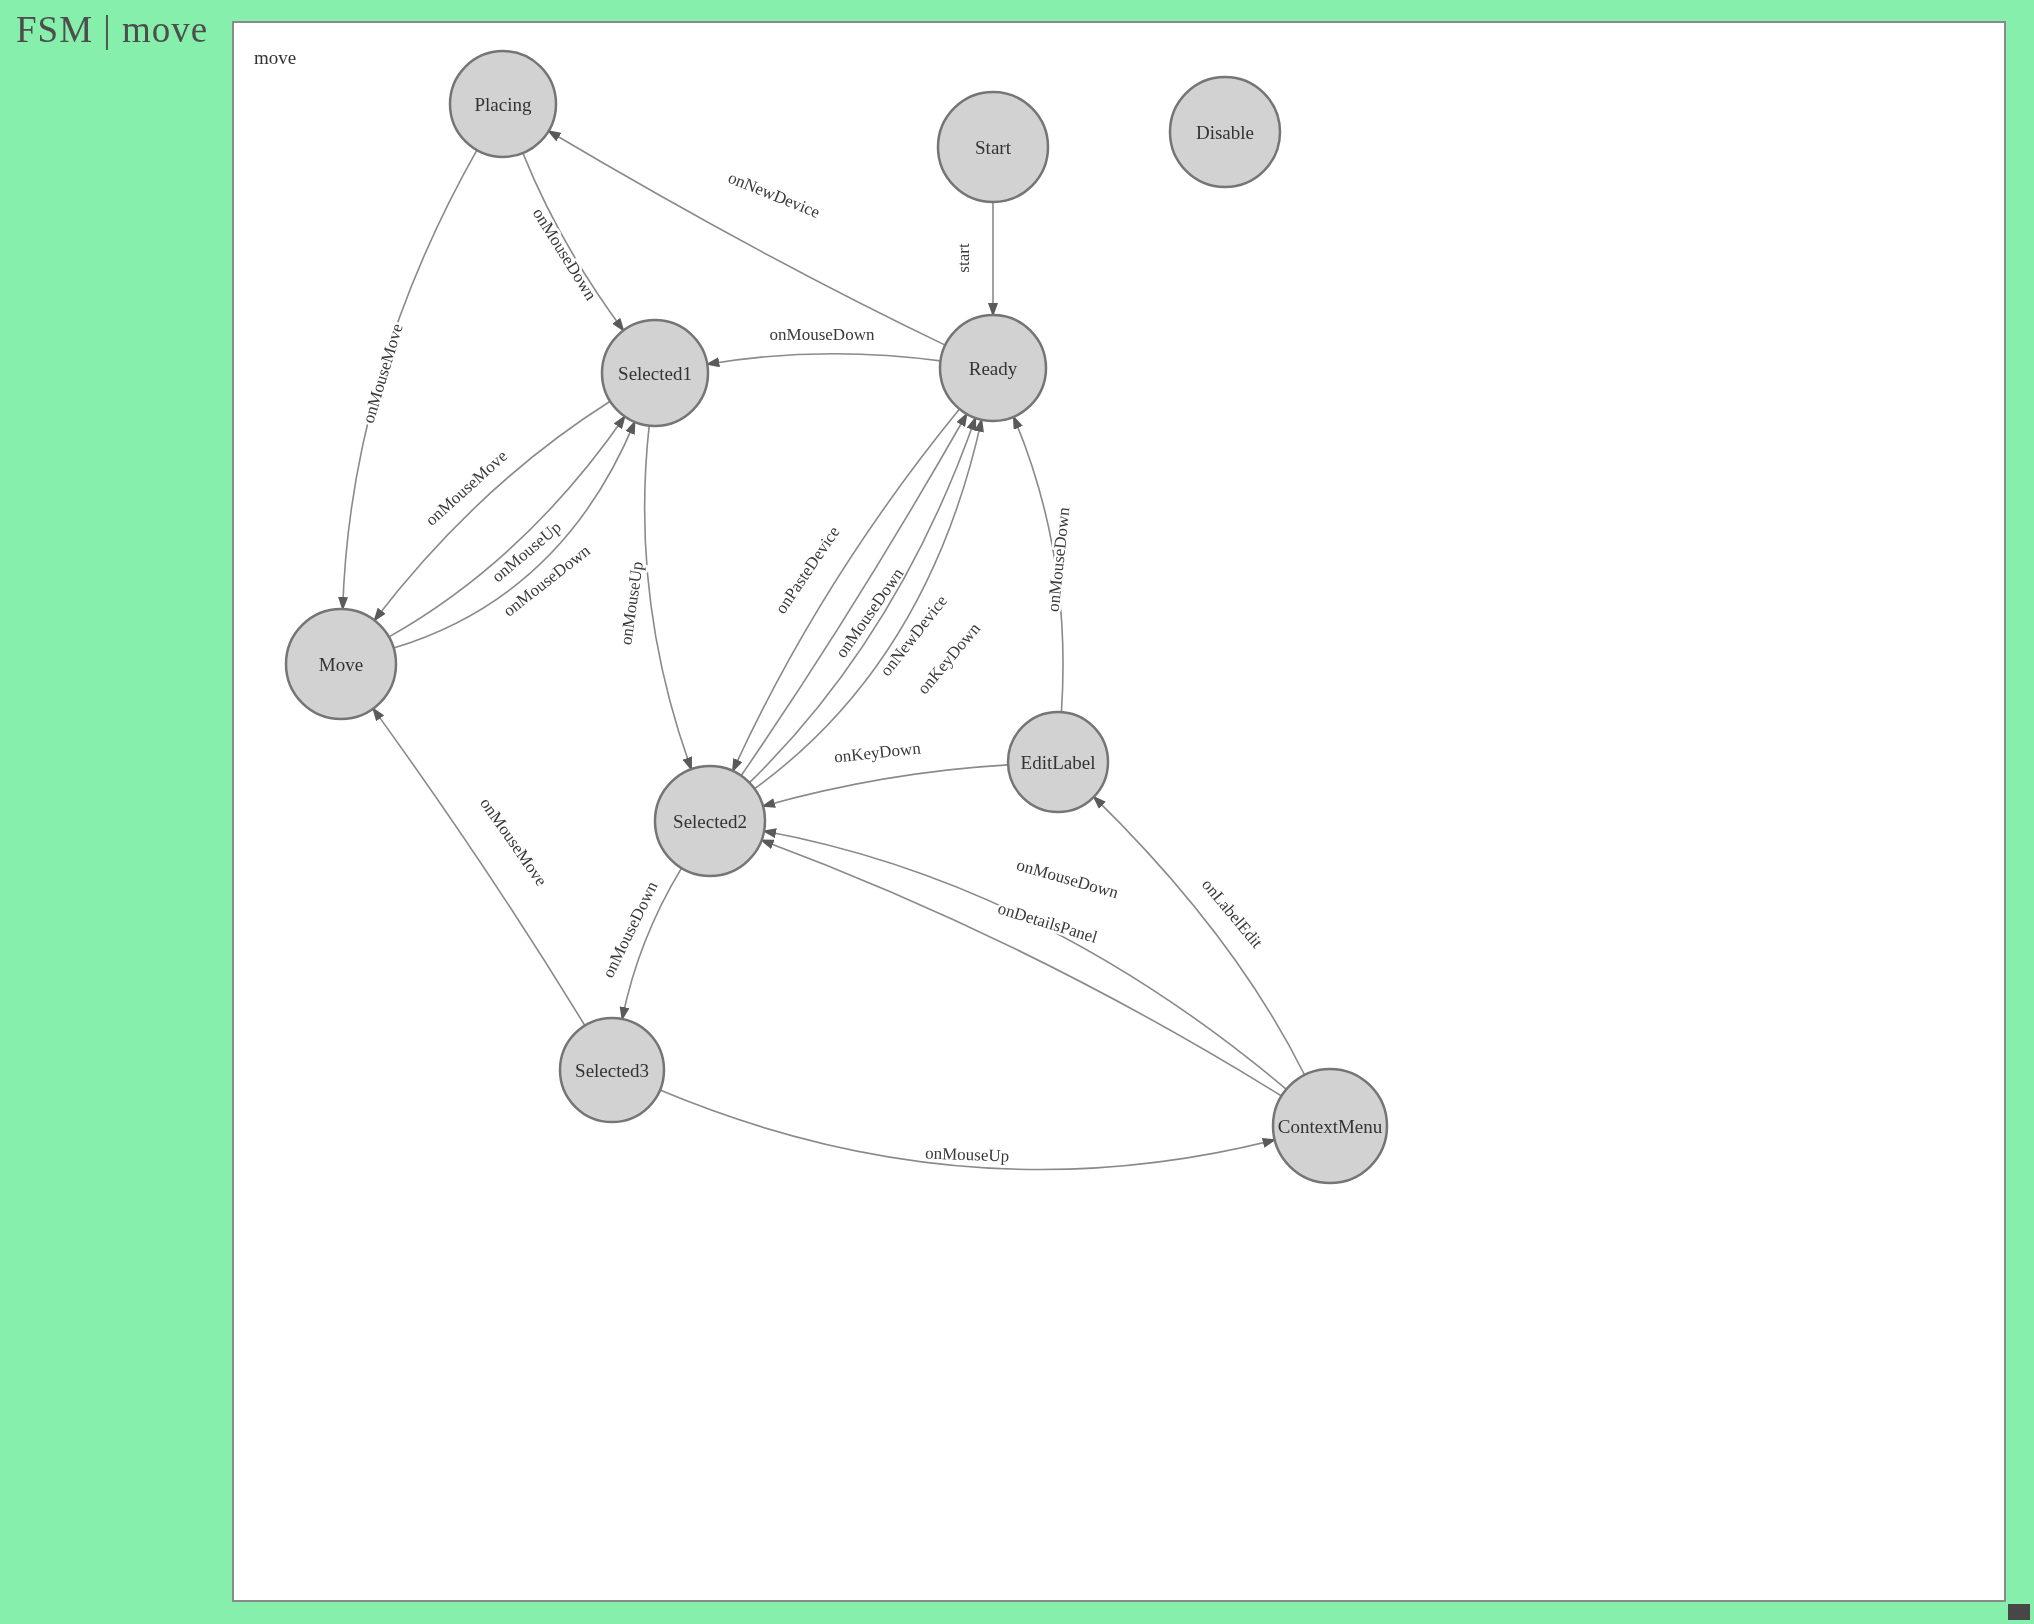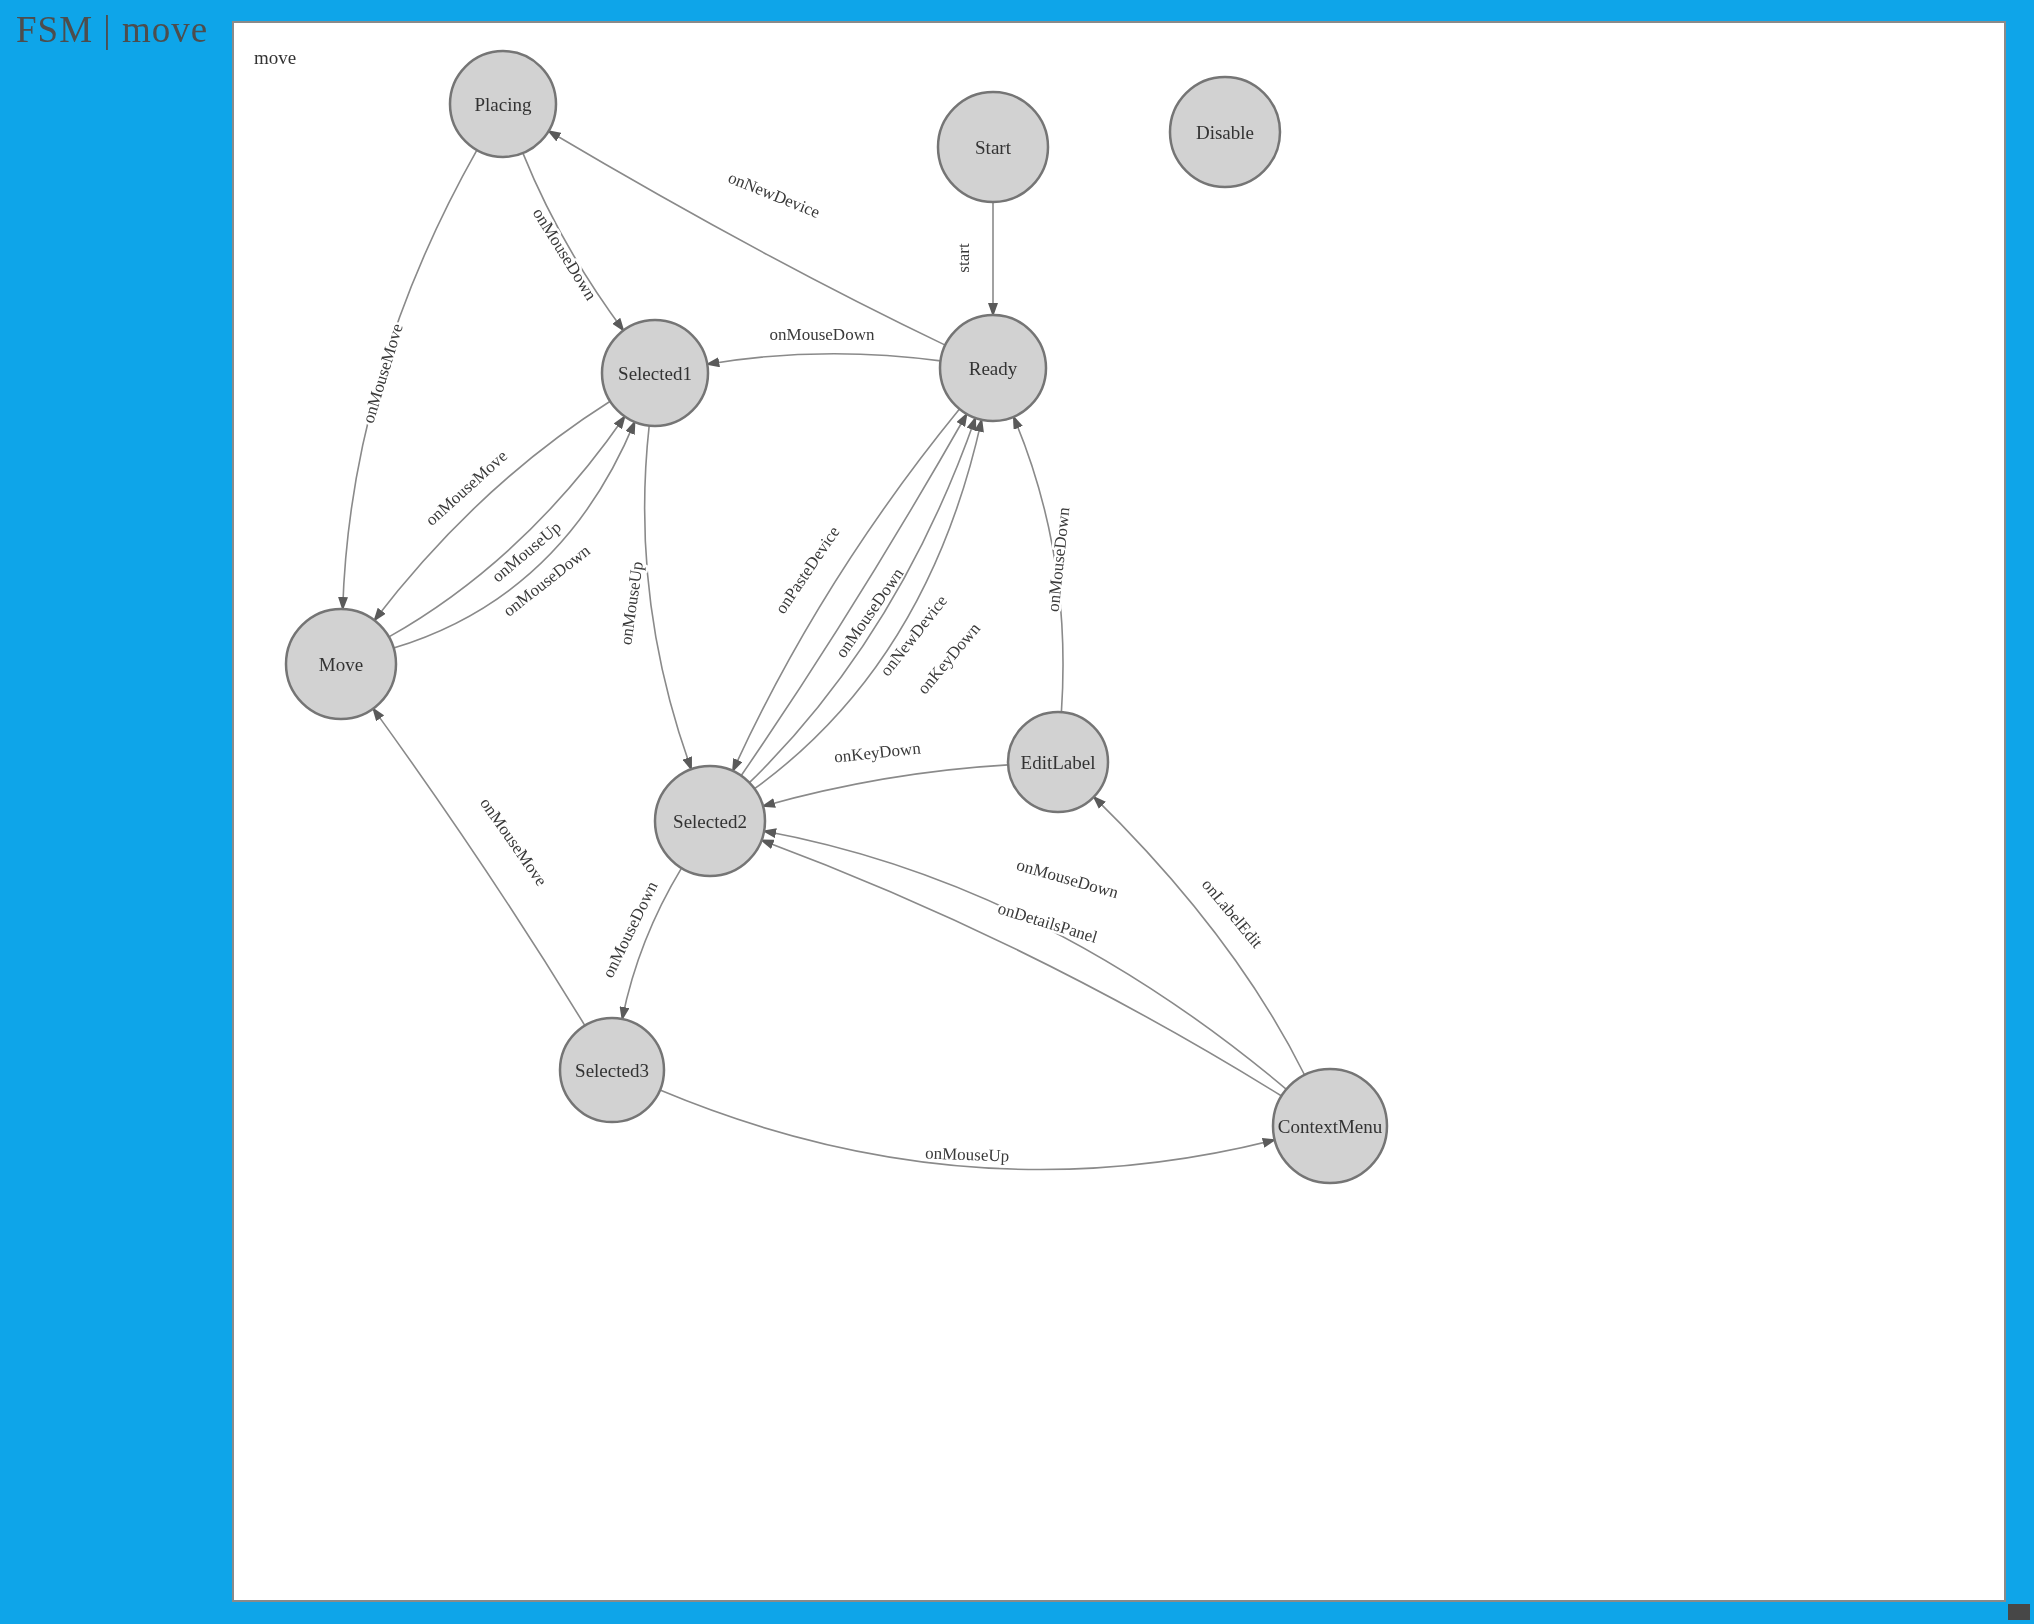--- a/index.html
+++ b/index.html
@@ -4,21 +4,21 @@
 <style>
   html, body {
     margin: 0;
     padding: 0;
     background: #ffffff;
   }
   .page {
     position: relative;
     width: 2034px;
     height: 1624px;
-    background: #0ea5e9;
+    background: #86efac;
     overflow: hidden;
     font-family: "Liberation Serif", serif;
   }
   .title {
     position: absolute;
     left: 16px;
     top: 8px;
     margin: 0;
     font-family: "Liberation Serif", serif;
     font-size: 37px;

